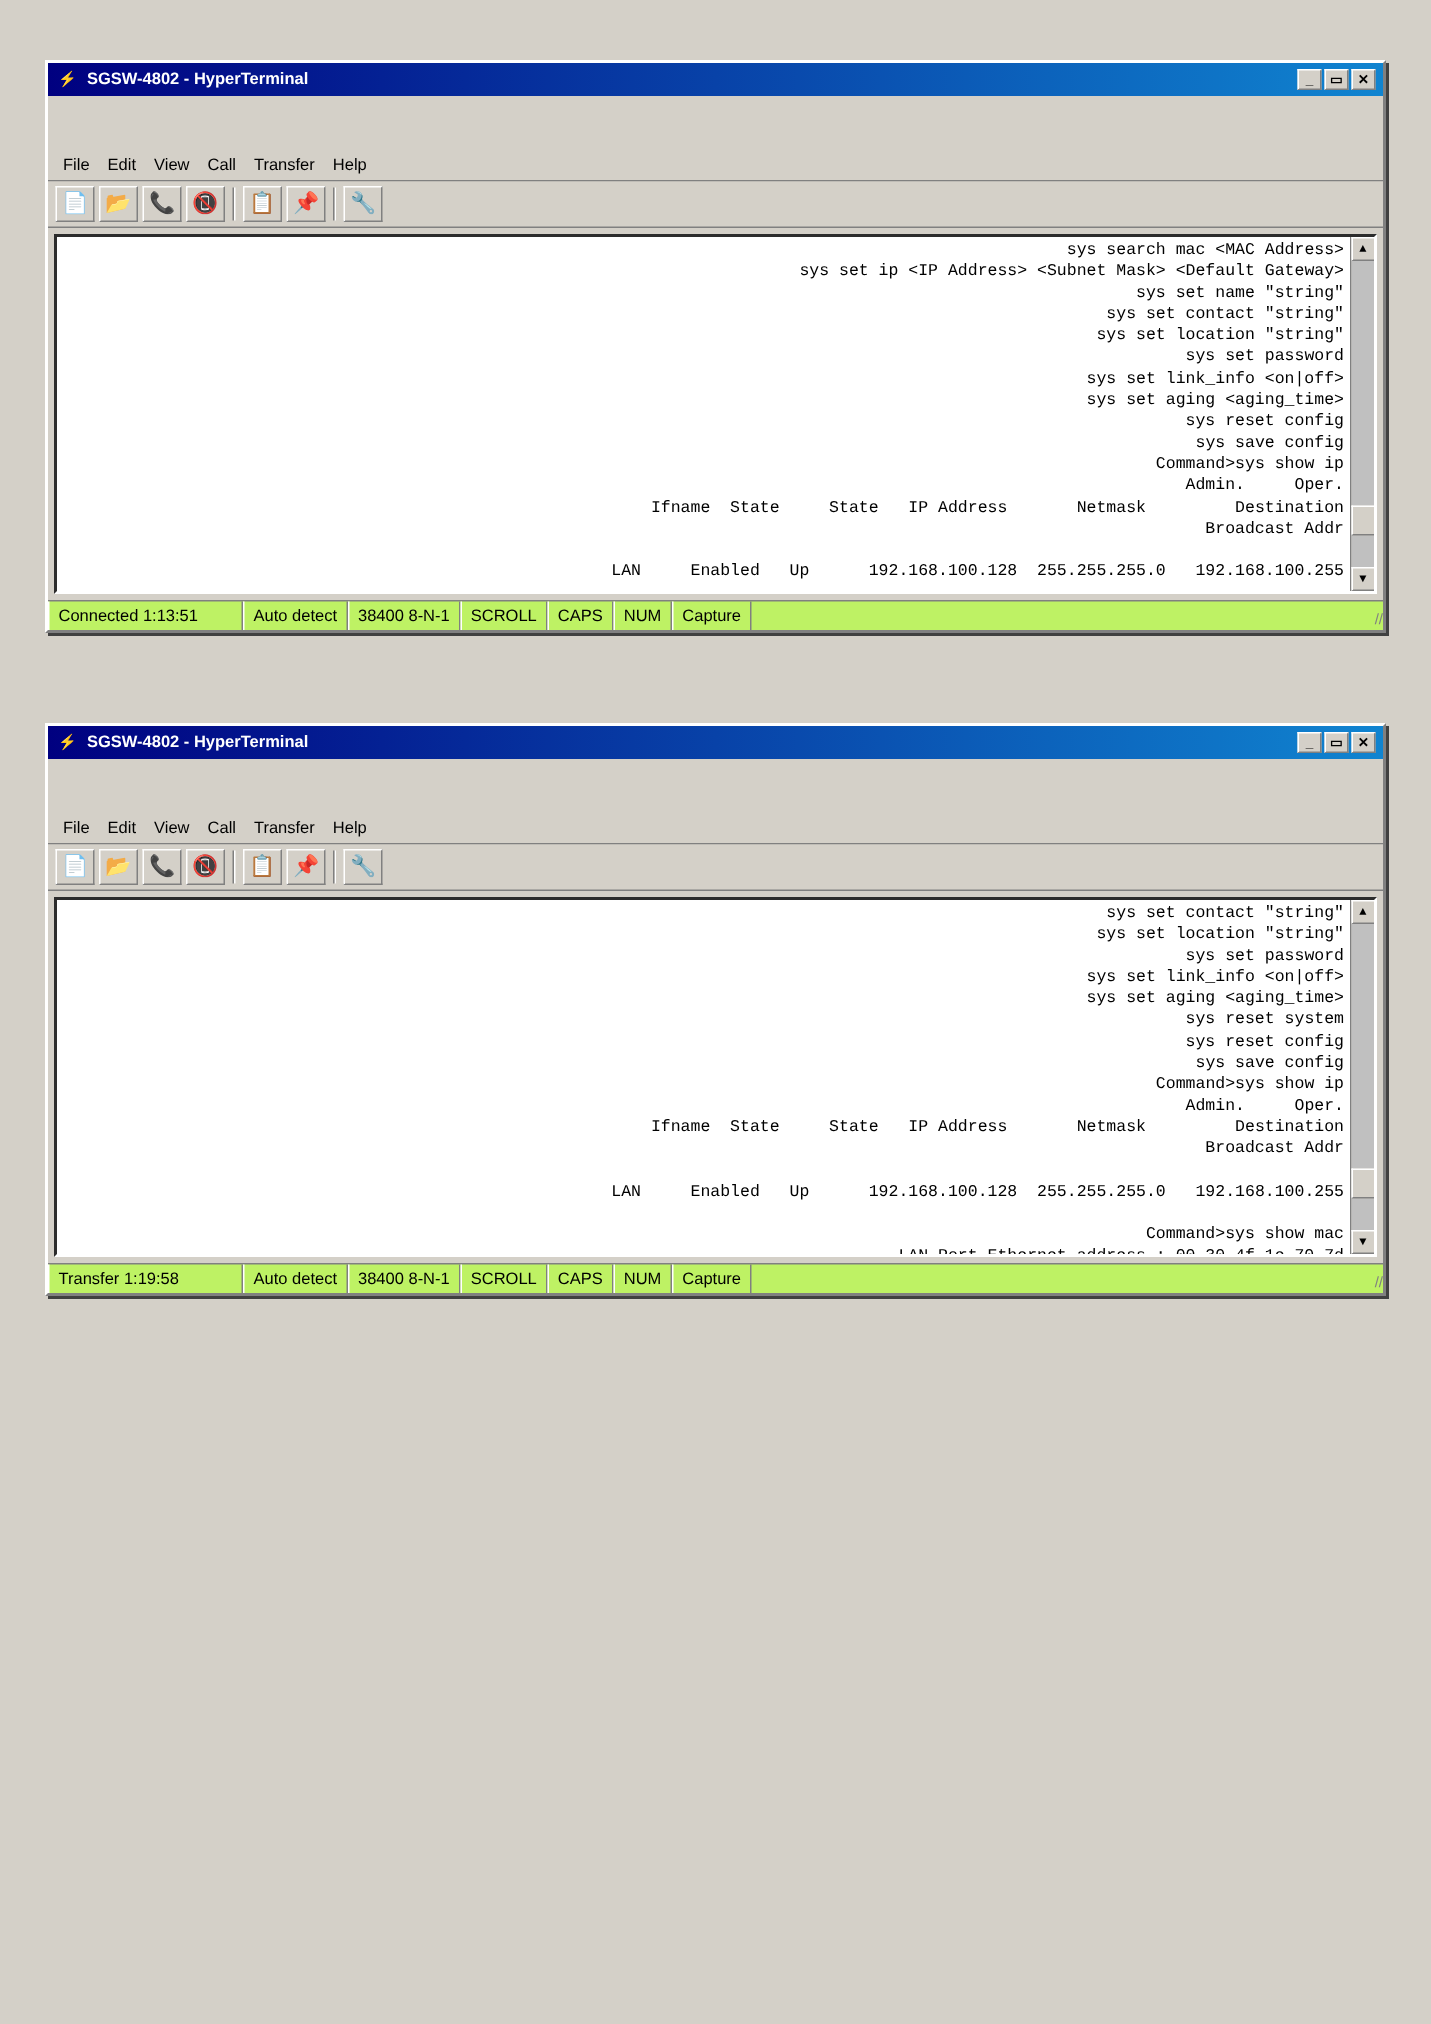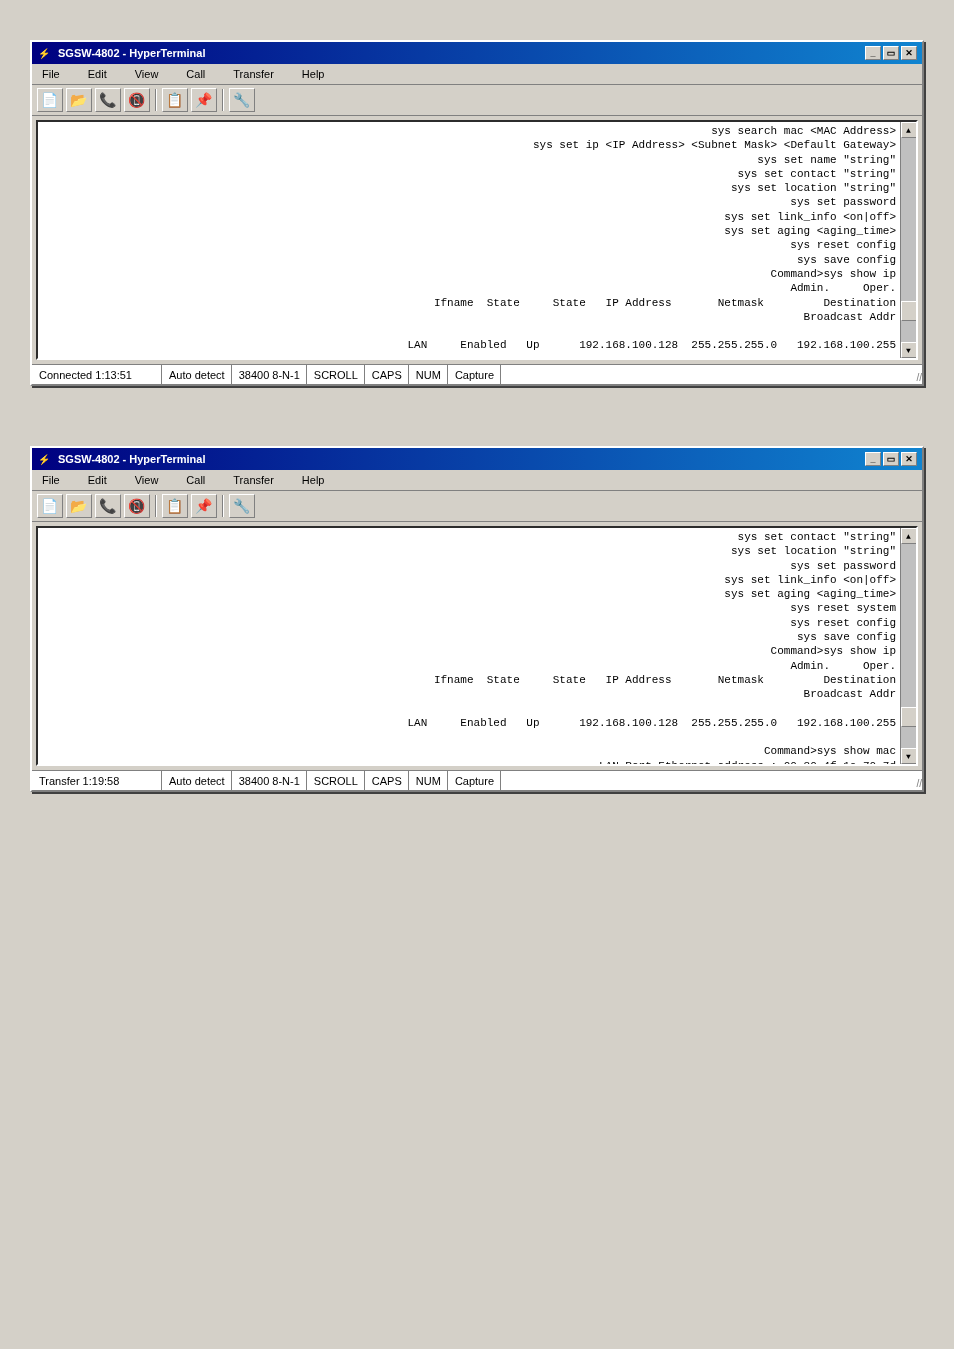--- a/index.html
+++ b/index.html
@@ -70,24 +70,25 @@
       justify-content: center;
       cursor: pointer;
       color: black;
       font-weight: bold;
     }
 
     .menu-bar {
       background: #d4d0c8;
       padding: 2px 4px;
       display: flex;
-      gap: 16px;
+      gap: 0;
       font-family: 'Tahoma', Arial, sans-serif;
       font-size: 11px;
       border-bottom: 1px solid #808080;
+      margin-top: 36px;
     }
 
     .menu-item {
       padding: 2px 6px;
       cursor: pointer;
     }
 
     .toolbar {
       background: #d4d0c8;
       padding: 3px 5px;
@@ -187,21 +188,21 @@
       height: 20px;
       background: #d4d0c8;
       border: 1px solid;
       border-top-color: #ffffff;
       border-left-color: #ffffff;
       border-bottom-color: #808080;
       border-right-color: #808080;
     }
 
     .status-bar {
-      background: #ffffff;
+      background: #bef264;
       border-top: 1px solid #808080;
       display: flex;
       height: 20px;
       font-family: 'Tahoma', Arial, sans-serif;
       font-size: 11px;
       align-items: center;
     }
 
     .status-segment {
       padding: 1px 6px;

